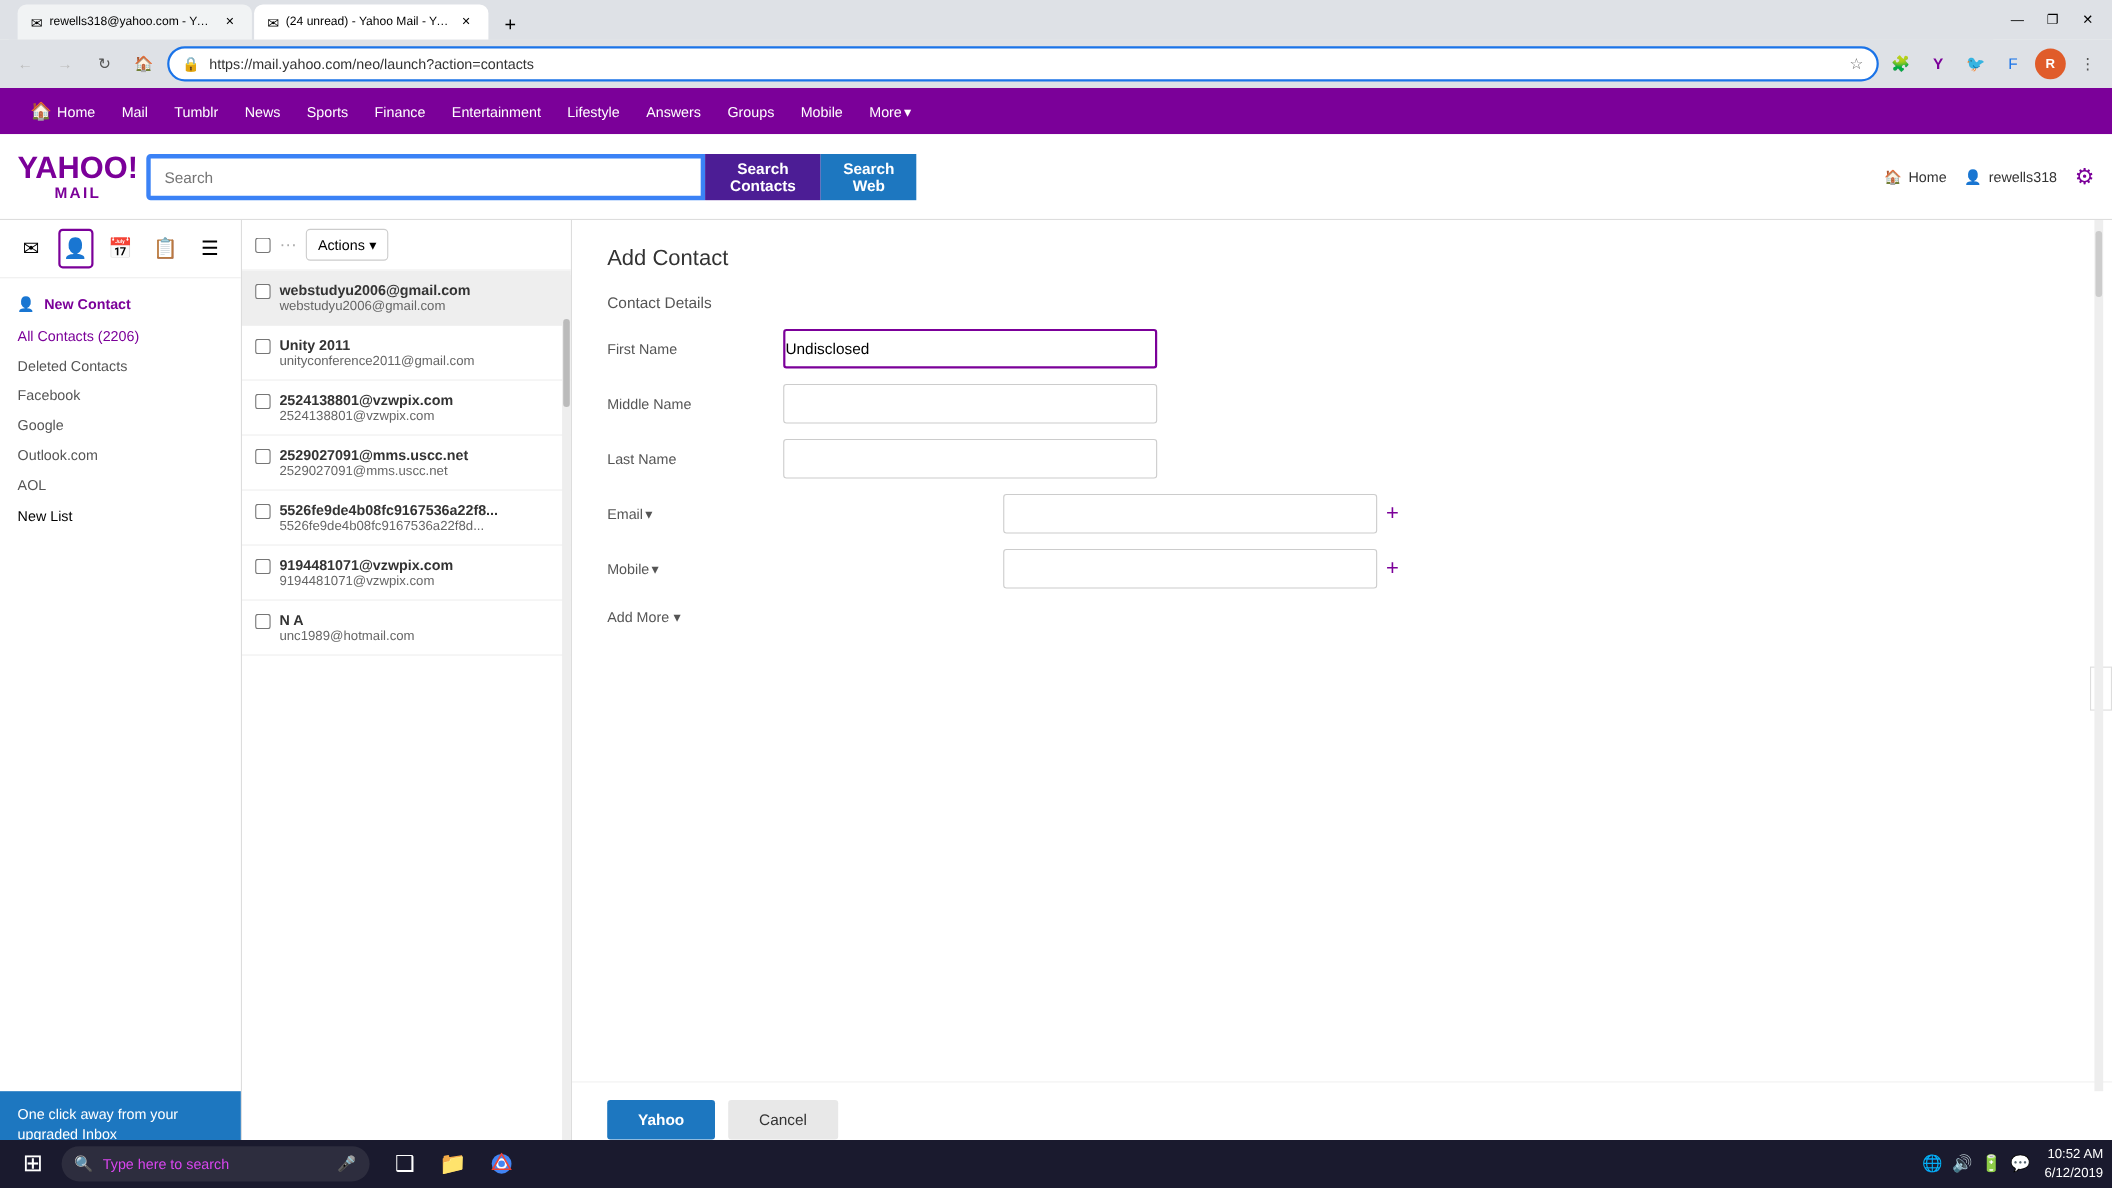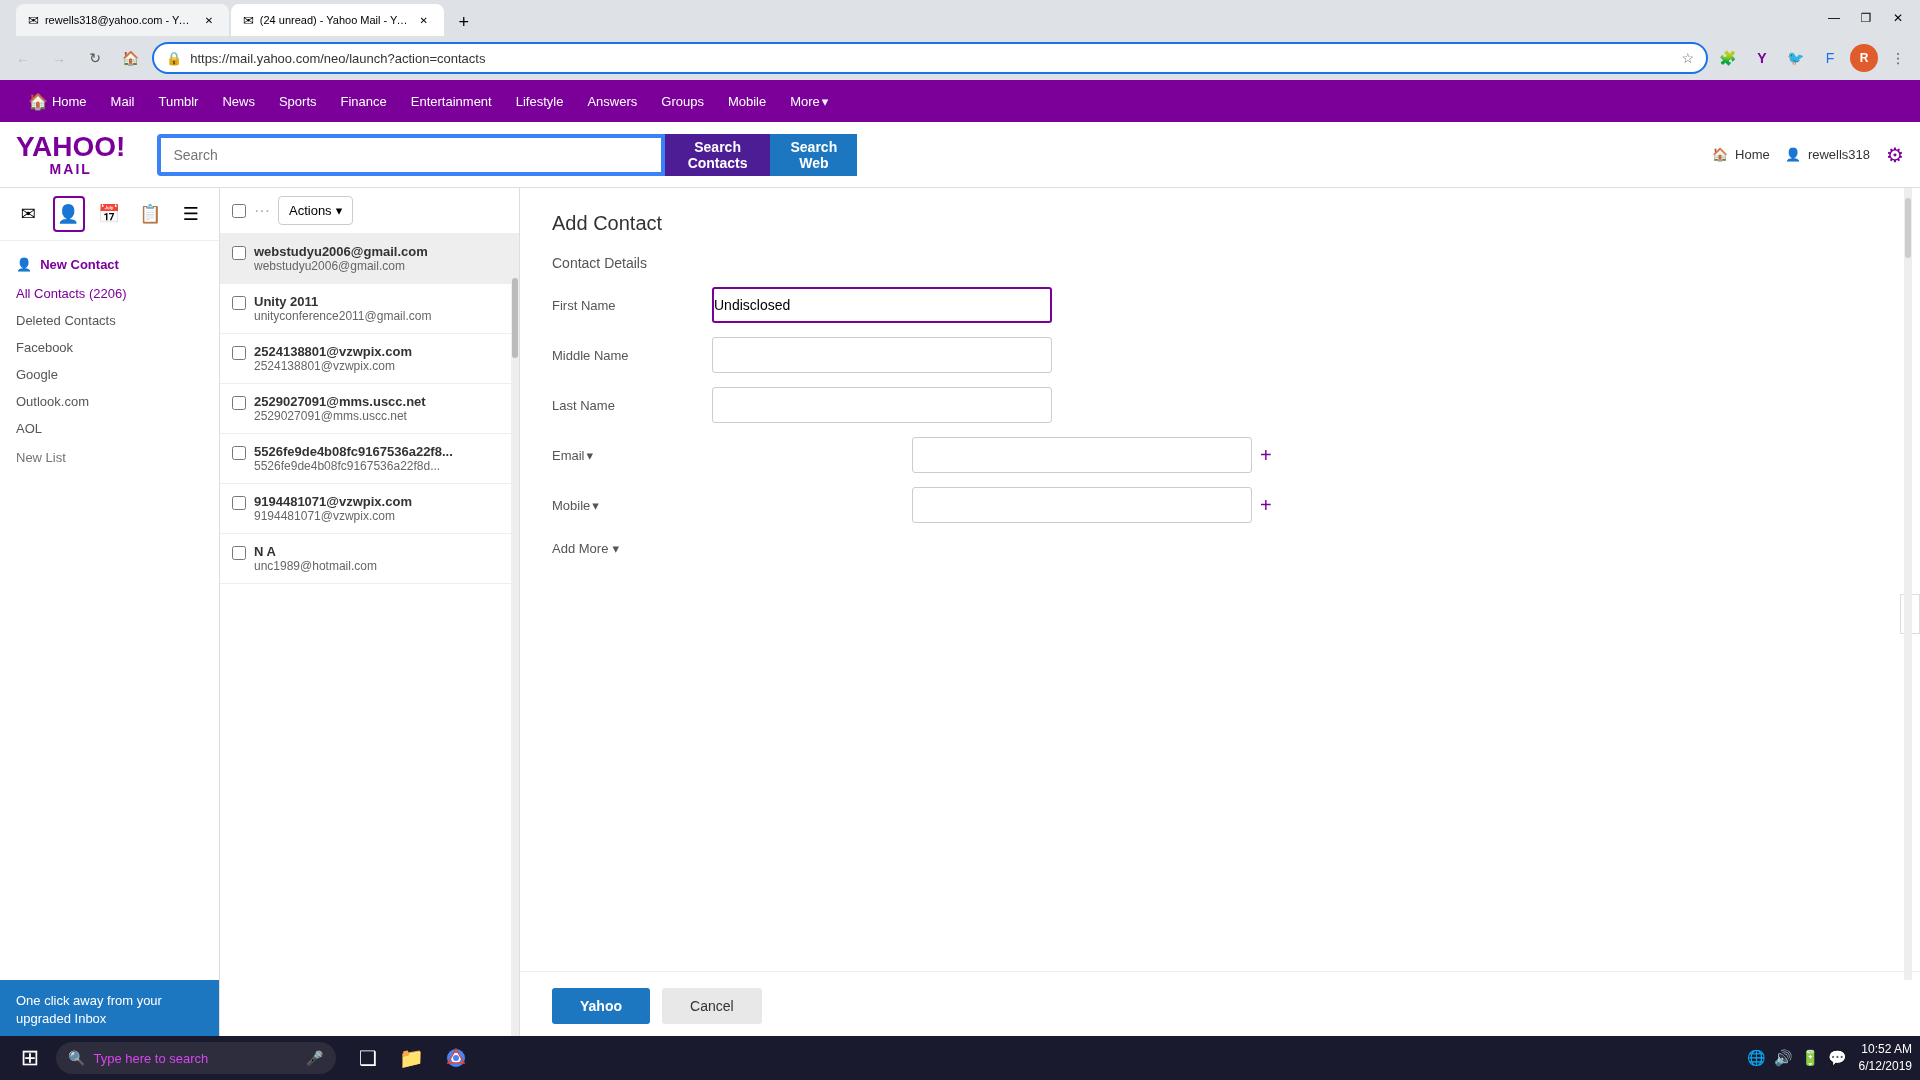--- a/index.html
+++ b/index.html
@@ -23,21 +23,21 @@
     .chrome-btn { width: 28px; height: 28px; display: flex; align-items: center; justify-content: center; border-radius: 50%; cursor: pointer; font-size: 14px; color: #555; }
     .profile-btn { width: 28px; height: 28px; border-radius: 50%; background: #e05c2a; color: white; display: flex; align-items: center; justify-content: center; font-size: 12px; font-weight: bold; }
 
     
     .yahoo-nav { background: #7b0099; display: flex; align-items: center; padding: 0 16px; height: 42px; gap: 0; }
     .yahoo-nav a { color: white; text-decoration: none; font-size: 13px; padding: 0 12px; height: 42px; display: flex; align-items: center; cursor: pointer; }
     .yahoo-nav .home-icon { font-size: 16px; margin-right: 4px; }
     .yahoo-nav .more-item { display: flex; align-items: center; gap: 2px; }
 
     
-    .yahoo-mail-header { background: #fff; border-bottom: 1px solid #ddd; display: flex; align-items: center; padding: 0 16px; height: 66px; gap: 24px; }
+    .yahoo-mail-header { background: #fff; border-bottom: 1px solid #ddd; display: flex; align-items: center; padding: 0 16px; height: 78px; gap: 0; }
     .yahoo-logo { display: flex; flex-direction: column; margin-right: 8px; }
     .yahoo-logo-text { font-size: 28px; font-weight: bold; color: #7b0099; font-family: 'Arial Black', Arial, sans-serif; line-height: 1; }
     .yahoo-logo-mail { font-size: 14px; color: #7b0099; font-weight: bold; text-align: center; letter-spacing: 2px; }
     .search-bar { flex: 1; max-width: 700px; position: relative; }
     .search-input { width: 100%; height: 42px; border: 4px solid #3b82f6; border-radius: 4px 0 0 4px; padding: 0 12px; font-size: 14px; outline: none; }
     .search-btns { display: flex; }
     .search-btn { height: 42px; padding: 0 20px; border: none; cursor: pointer; font-size: 14px; font-weight: bold; color: white; }
     .search-contacts-btn { background: #4c1d95; }
     .search-web-btn { background: #1d77c0; }
     .header-right { display: flex; align-items: center; gap: 16px; margin-left: auto; }
@@ -51,21 +51,21 @@
     
     .sidebar { width: 220px; background: #fff; border-right: 1px solid #ddd; display: flex; flex-direction: column; overflow-y: auto; }
     .sidebar-icons { display: flex; align-items: center; padding: 8px 12px; gap: 8px; border-bottom: 1px solid #eee; }
     .sidebar-icon-btn { width: 36px; height: 36px; display: flex; align-items: center; justify-content: center; border-radius: 4px; cursor: pointer; font-size: 18px; }
     .sidebar-icon-btn.active { color: #7b0099; border: 2px solid #7b0099; }
     .sidebar-nav { padding: 8px 0; }
     .sidebar-nav-item { display: flex; align-items: center; gap: 8px; padding: 8px 16px; cursor: pointer; color: #333; font-size: 13px; }
     .sidebar-nav-item.new-contact { color: #7b0099; font-weight: bold; }
     .sidebar-section-item { padding: 6px 16px; color: #555; font-size: 13px; cursor: pointer; }
     .sidebar-section-item.active { color: #7b0099; }
-    .sidebar-new-list { padding: 8px 16px; color: #737373; font-size: 13px; cursor: pointer; }
+    .sidebar-new-list { padding: 8px 16px; color: #000000; font-size: 13px; cursor: pointer; }
 
     
     .upgrade-banner { background: #1d77c0; color: white; padding: 12px 16px; margin: auto 0 0 0; font-size: 13px; line-height: 1.4; cursor: pointer; }
 
     
     .contact-list { width: 300px; background: #fff; border-right: 1px solid #ddd; display: flex; flex-direction: column; }
     .contact-list-header { display: flex; align-items: center; padding: 8px 12px; border-bottom: 1px solid #eee; gap: 8px; }
     .contact-list-header input[type="checkbox"] { width: 14px; height: 14px; }
     .actions-btn { display: flex; align-items: flex-end; gap: 4px; padding: 6px 10px; background: #fff; border: 1px solid #ccc; border-radius: 4px; cursor: pointer; font-size: 13px; }
     .contact-items { flex: 1; overflow-y: auto; }

